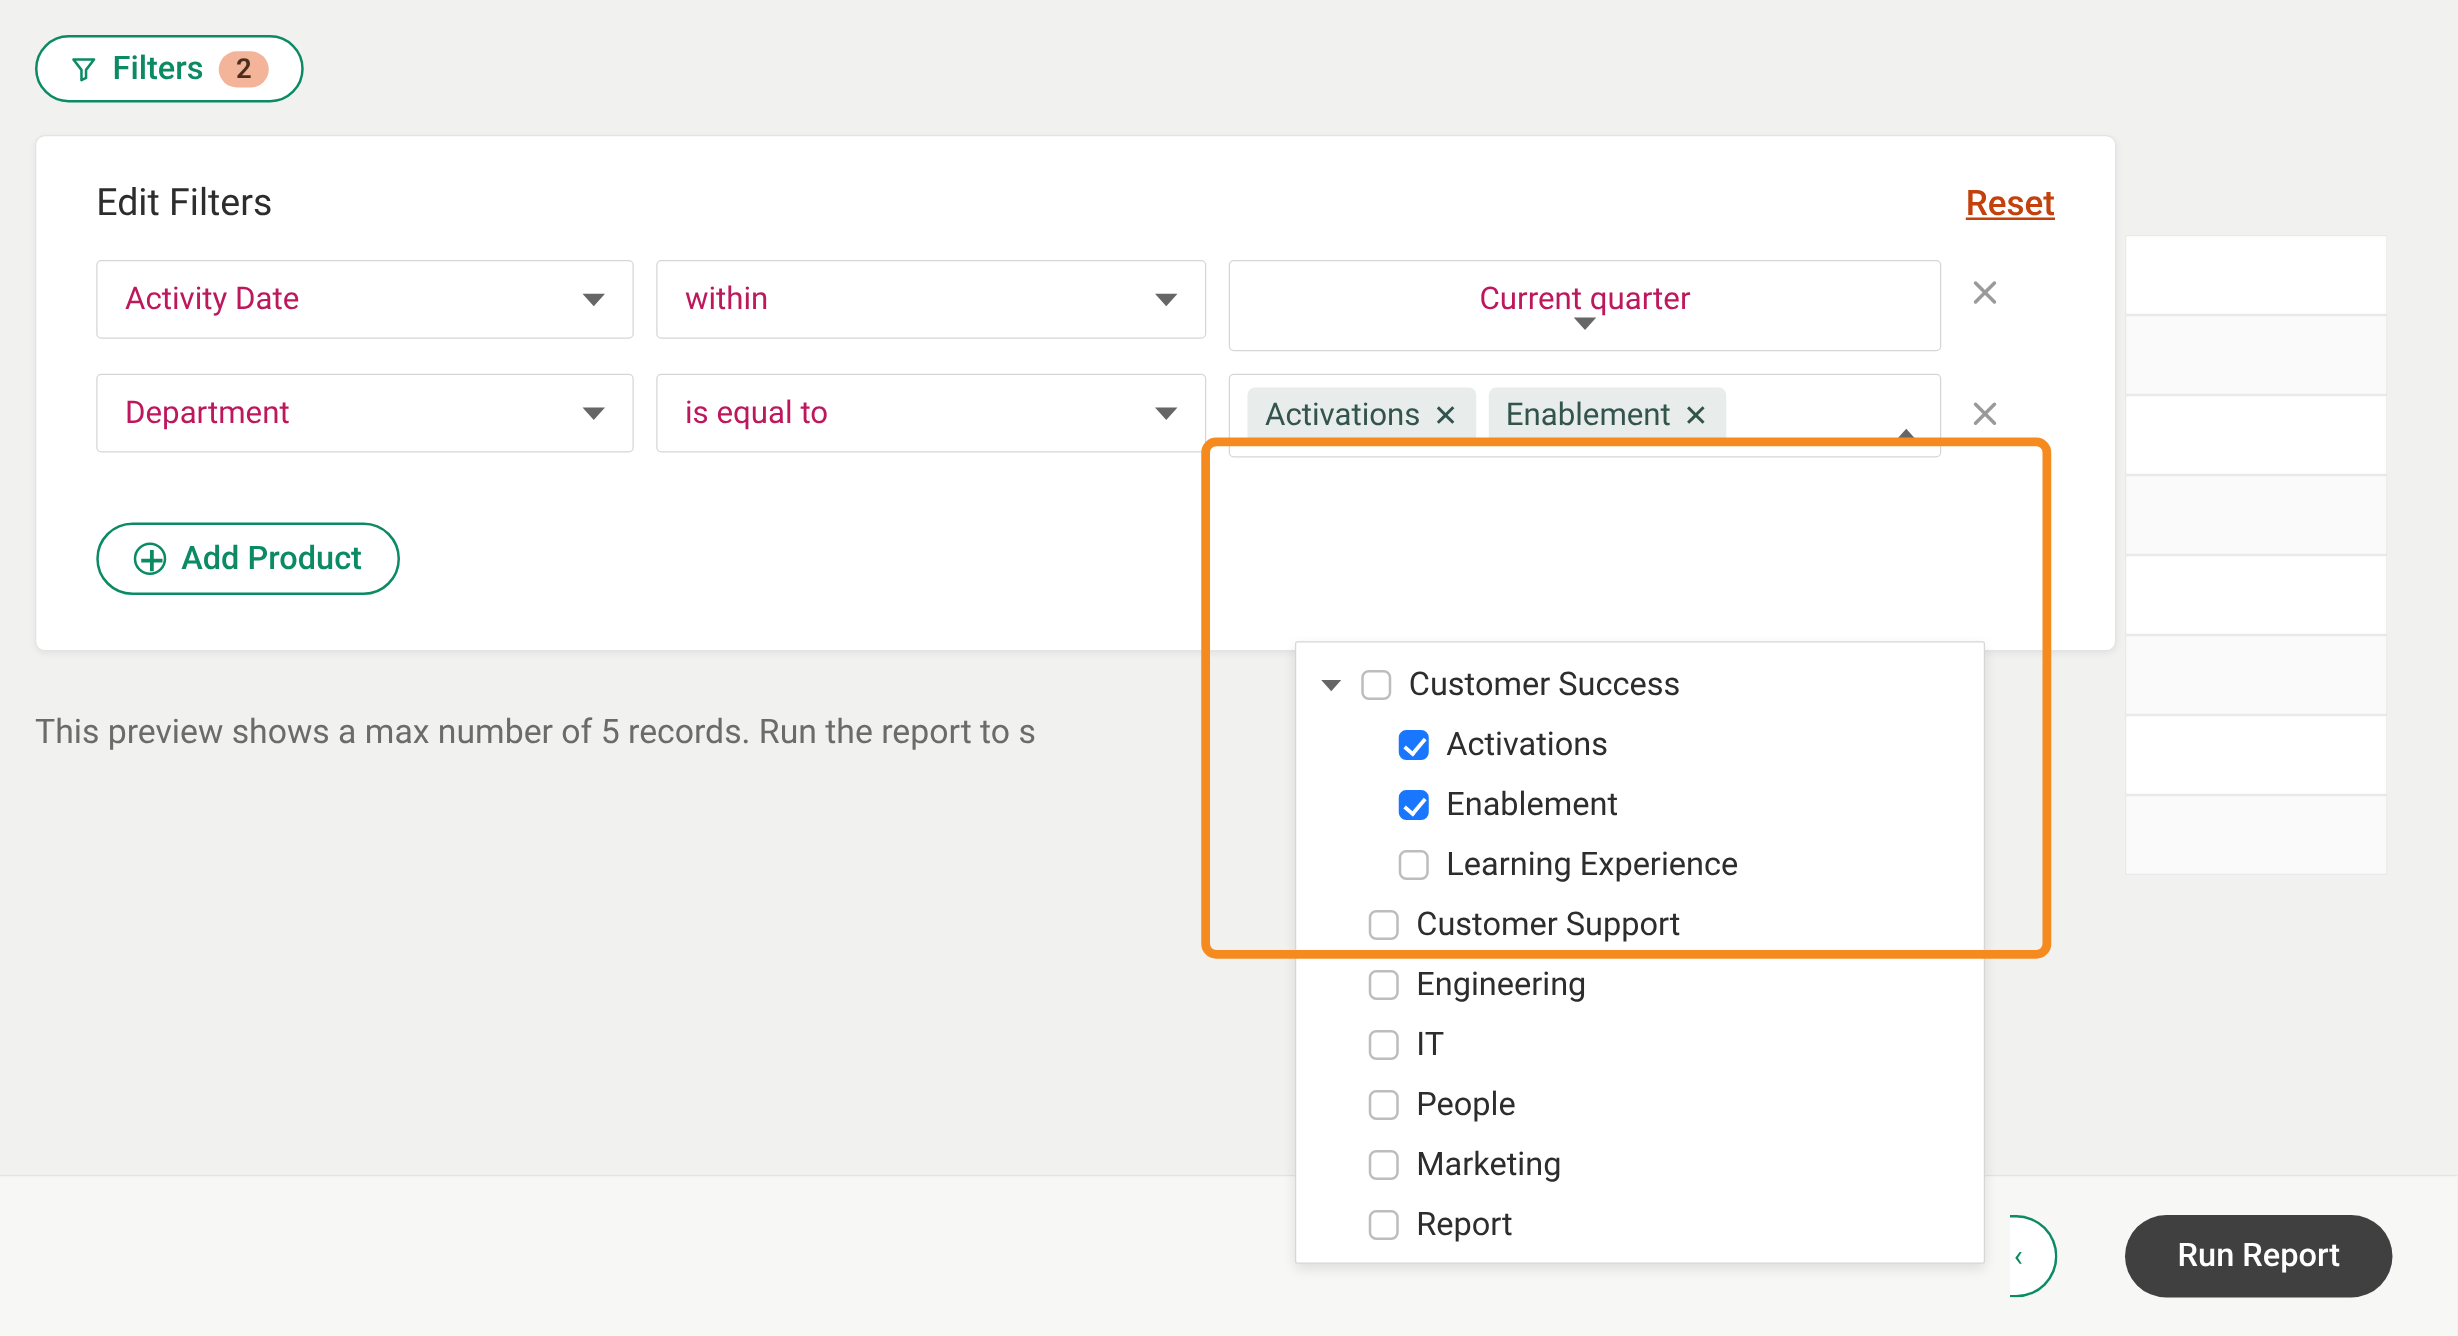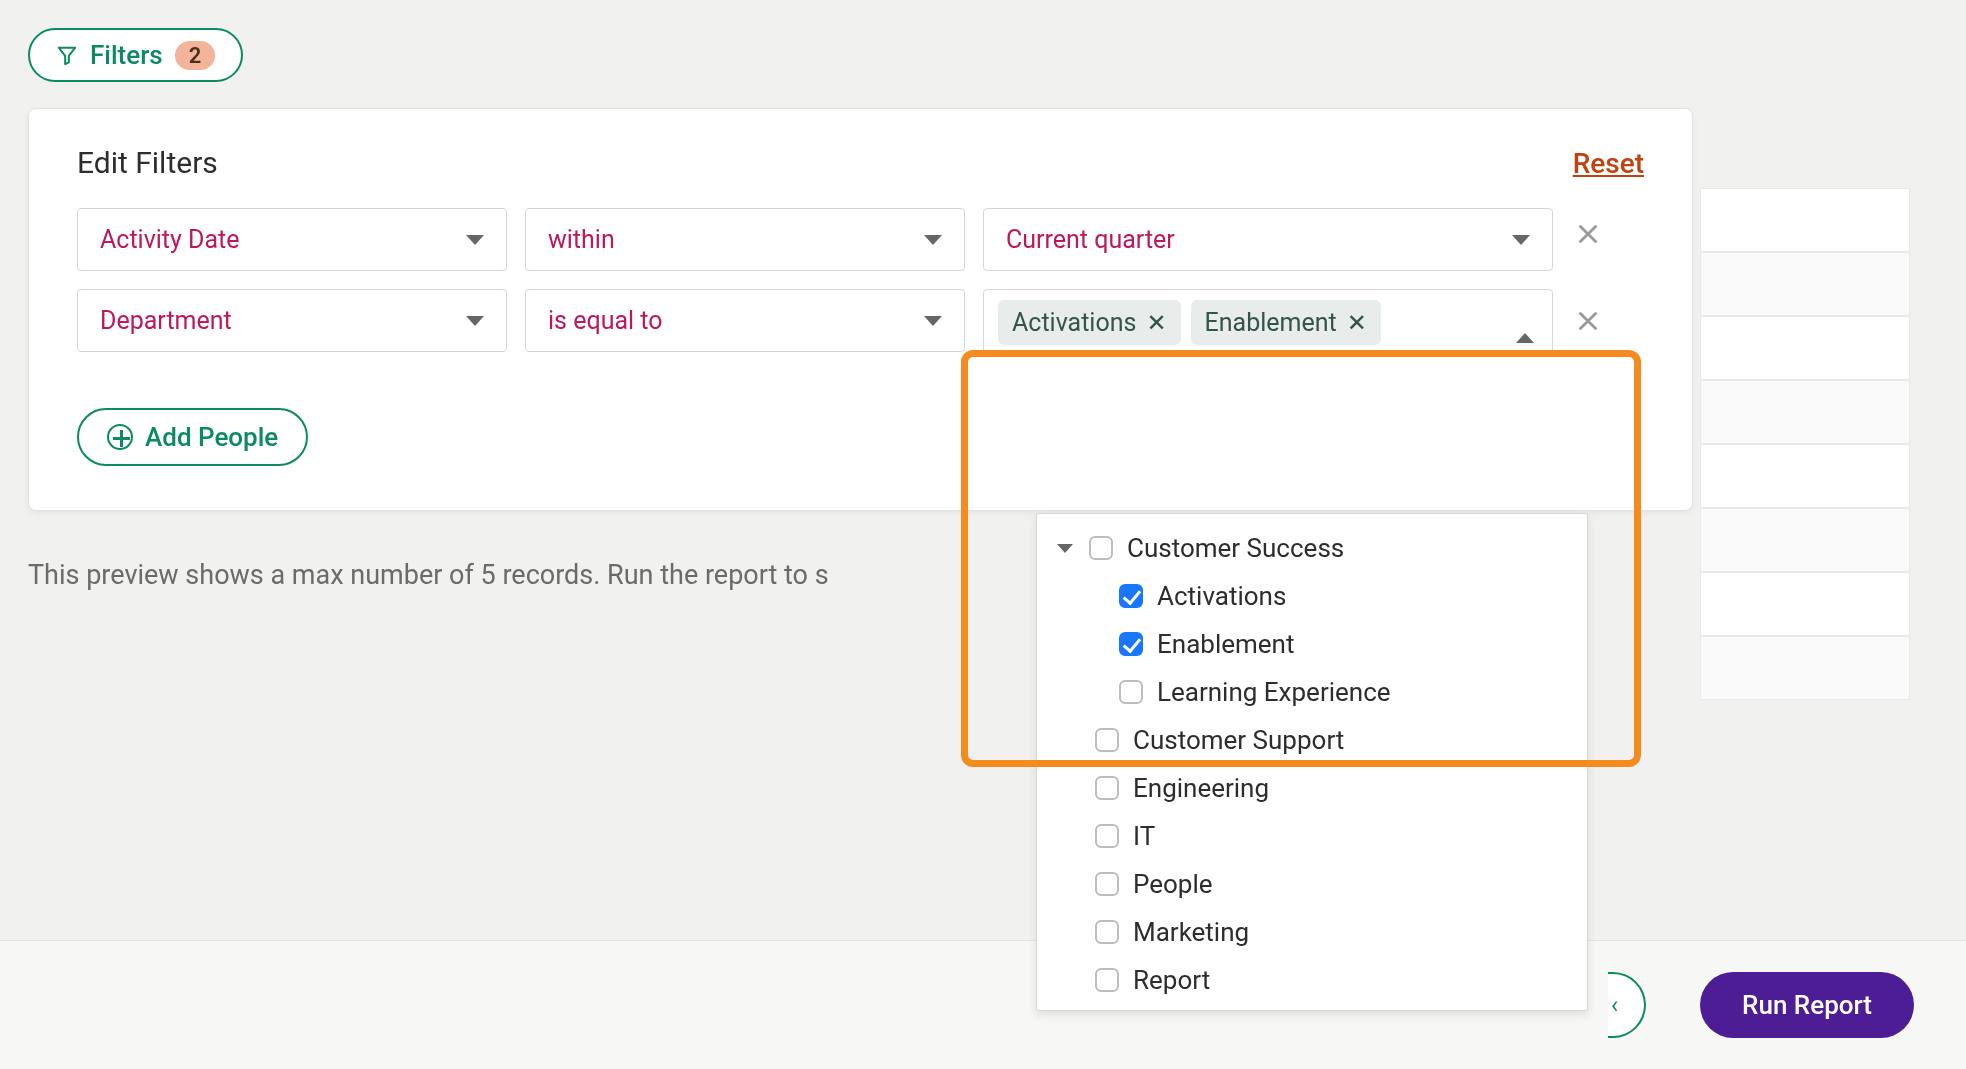--- a/index.html
+++ b/index.html
@@ -78,21 +78,21 @@
     justify-content: space-between;
     border: 1px solid #d6d6d6;
     border-radius: 4px;
     padding: 16px 22px;
     background: #fff;
     font-size: 25px;
     color: #be185d;
   }
   .select.field { width: 430px; }
   .select.op { width: 440px; }
-  .select.val { width: 570px; }
+  .select.val { width: 570px; flex-direction: column; }
   .caret-down {
     width: 0; height: 0;
     border-left: 9px solid transparent;
     border-right: 9px solid transparent;
     border-top: 10px solid #666;
   }
   .caret-up {
     width: 0; height: 0;
     border-left: 9px solid transparent;
     border-right: 9px solid transparent;
@@ -257,21 +257,21 @@
     top: 940px;
     height: 129px;
     background: #f7f7f6;
     border-top: 1px solid #e3e3e3;
     z-index: 1;
   }
   .btn-primary {
     position: absolute;
     right: 52px;
     top: 972px;
-    background: #4c1d95;
+    background: #404040;
     color: #fff;
     font-size: 26px;
     font-weight: 500;
     border-radius: 34px;
     padding: 18px 42px;
     z-index: 3;
   }
   .btn-sec-frag {
     position: absolute;
     right: 320px;
@@ -370,21 +370,21 @@
         <svg width="26" height="26" viewBox="0 0 24 24" stroke="#9a9a9a" stroke-width="2.6" stroke-linecap="round">
             <line x1="5" y1="5" x2="19" y2="19"></line>
             <line x1="19" y1="5" x2="5" y2="19"></line>
           </svg>
       </div>
     </div>
 
     
     <div class="add-filter">
       <span class="plus-circle"></span>
-      <span>Add People</span>
+      <span>Add Product</span>
     </div>
   </div>
 
   
   <div class="preview-note">This preview shows a max number of 5 records. Run the report to s</div>
 </div>
 
 <div class="dropdown">
   <div class="dd-row parent">
     <span class="expander"></span>

